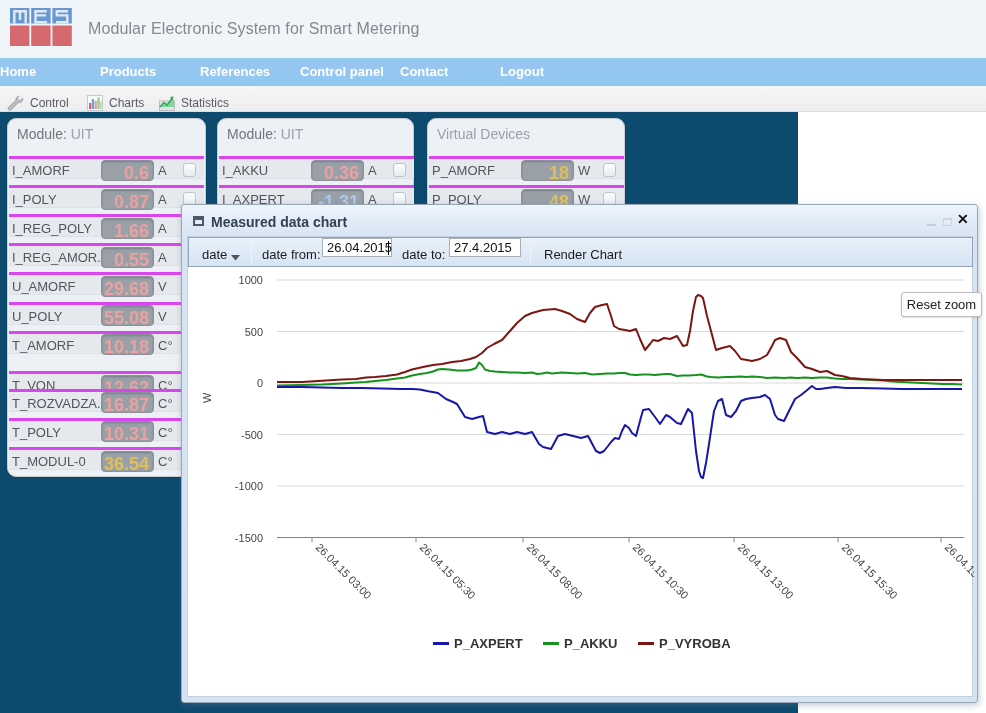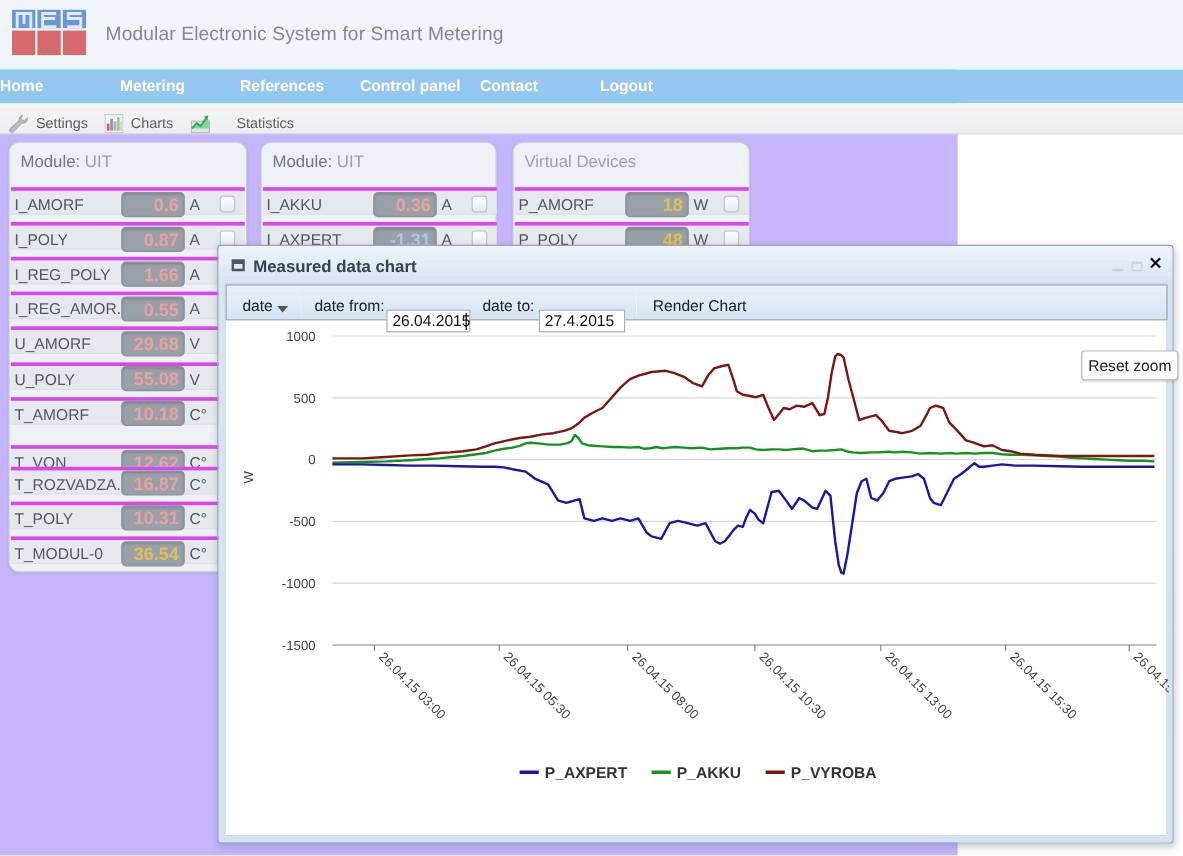--- a/index.html
+++ b/index.html
@@ -1,49 +1,49 @@
 <!DOCTYPE html>
 <html><head><meta charset="utf-8"><style>
 * {margin:0;padding:0;box-sizing:border-box}
 html,body {width:986px;height:713px;font-family:"Liberation Sans",sans-serif;overflow:hidden}
-#page {position:relative;width:798px;height:713px;background:#c4b5fd}
+#page {position:relative;width:798px;height:713px;background:#0c4a6e}
 .abs {position:absolute}
 
 #hdr {position:absolute;left:0;top:0;width:986px;height:58px;background:#f0f5fa}
 #hdr .title {position:absolute;left:88px;top:20px;font-size:16px;color:#85898e;letter-spacing:0.1px}
 
 #nav {position:absolute;left:0;top:58px;width:986px;height:28px;background:linear-gradient(180deg,#8ccfe9 0px,#98c5f1 5px,#90c8f0 100%)}
 #nav span {position:absolute;top:6px;width:100px;color:#fff;font-weight:bold;font-size:13px}
 
 #tbar {position:absolute;left:0;top:86px;width:986px;height:26px;background:linear-gradient(#f5f5f6,#eeeef0);border-bottom:1px solid #dddde0}
 #tbar .it {position:absolute;top:10px;height:17px;font-size:12px;color:#595d61}
 
 .panel {position:absolute;background:#edf0f5;border:1px solid #c7ccd2;border-radius:9px;box-shadow:0 1px 2px rgba(0,0,0,0.08)}
 .panel .phead {position:absolute;left:9px;top:7px;font-size:14px;color:#72757c}
 .panel .phead .lt {color:#9ba1ab}
 .row {position:absolute;left:1px;width:195px;height:23px;background:#e5e8ed;border-top:3px solid #d946ef;border-bottom:1px solid #dde0e6}
 .row .lab {position:absolute;left:3px;top:4px;font-size:13px;color:#54555c}
 .row .vbox {position:absolute;left:92px;top:0.5px;width:53px;height:21px;background:#9aa0a7;border-radius:4px;border:1px solid #8b9199;box-shadow:inset 0 1px 2px rgba(40,45,55,0.28)}
-.row .val {position:absolute;right:4px;top:2px;font-size:15px;font-weight:bold}
+.row .val {position:absolute;right:4px;top:2px;font-size:18px;font-weight:bold}
 .val.pk {color:#e9a2a1} .val.yl {color:#dfc058} .val.bl {color:#a9c9ea}
 .row .unit {position:absolute;left:149px;top:4px;font-size:13px;color:#54555c}
 .row .cb {position:absolute;left:174px;top:3.5px;width:13px;height:14px;border:1px solid #bcc5ce;border-radius:3px;background:linear-gradient(#fdfdfe,#e7ebf0)}
 
 #modal {position:absolute;left:181px;top:204px;width:797px;height:499px;border:1px solid #97a5b4;border-radius:3px;
 background:linear-gradient(#edf4fc,#d6e3f3 34px,#d4e2f2);box-shadow:1px 2px 6px rgba(100,115,140,0.4)}
 #mtitle {position:absolute;left:29px;top:9px;font-size:14px;font-weight:bold;color:#32424f}
 #mico {position:absolute;left:11px;top:11px;width:11px;height:10px;border:2px solid #4a5a68;border-top-width:4px}
 #mmin {position:absolute;left:745px;top:19px;width:9px;height:2px;background:#c6cdd4}
 #mmax {position:absolute;left:761px;top:13px;width:9px;height:8px;border:1px solid #ccd3da;border-top-width:2px}
 #mclose {position:absolute;left:775px;top:6px;font-size:14px;font-weight:bold;color:#111}
 #mcontent {position:absolute;left:5px;top:31px;width:786px;height:461px;background:#fff;border:1px solid #c3d0de}
 #mtb {position:absolute;left:0px;top:0px;width:785px;height:30px;background:linear-gradient(#e9f1fa,#d6e4f4);border:1px solid #93a4b6;font-size:13px;color:#1b1b1b}
 #mtb span {position:absolute;top:9px}
 .vsep {position:absolute;top:4px;width:1px;height:22px;background:#bcccdc;border-right:1px solid #eef4fa}
-.inp {position:absolute;top:20px;height:19px;background:#fff;border:1px solid #a8aeb4;font-size:13px;color:#111;padding:1px 0 0 4px}
+.inp {position:absolute;top:0;height:19px;background:#fff;border:1px solid #a8aeb4;font-size:13px;color:#111;padding:1px 0 0 4px}
 
 #chart {position:absolute;left:0px;top:30px}
 .ax {font-size:11px;fill:#444}
 #rz {position:absolute;left:713px;top:55px;width:81px;height:25px;background:#fdfdfd;border:1px solid #bbb;border-radius:3px;
 font-size:13px;color:#222;text-align:center;padding-top:4px;box-shadow:0 1px 2px rgba(0,0,0,0.12)}
 </style></head><body>
 <div id="page">
 <div id="hdr">
  <svg class="abs" style="left:10px;top:8px" width="62" height="38" viewBox="0 0 62 38">
   <rect x="0" y="0" width="19.4" height="15.5" fill="#6997d2"></rect>
@@ -55,47 +55,47 @@
   <g fill="none" stroke="#dfeaf7" stroke-width="2.4">
    <path d="M 4.3 15.5 V 3.3 H 15.7 V 15.5 M 10 3.6 V 12"></path>
    <path d="M 36.8 3.2 H 25.5 V 7.4 H 36 M 25.5 7.6 V 14.2 H 37"></path>
    <path d="M 58 3.2 H 46.8 V 7.4 H 57.3 V 14.2 H 46"></path>
   </g>
  </svg>
  <span class="title">Modular Electronic System for Smart Metering</span>
 </div>
 <div id="nav">
  <span style="left:0">Home</span>
-      <span style="left:100px">Metering</span>
+      <span style="left:100px">Products</span>
  <span style="left:200px">References</span>
       <span style="left:300px">Control panel</span>
  <span style="left:400px">Contact</span>
       <span style="left:500px">Logout</span>
 </div>
 <div id="tbar">
  <svg class="abs" style="left:6px;top:8px" width="18" height="18" viewBox="0 0 18 18">
   <path d="M13.2 2.2 a3.4 3.4 0 0 0 -3.3 4.2 L2.6 13.1 a1.9 1.9 0 0 0 2.7 2.7 L12.6 8.5 a3.4 3.4 0 0 0 4.1 -4.4 l-2.5 2.4 -2.2-0.6 -0.5-2.2 z" fill="#b9bcc0" stroke="#97999d" stroke-width="0.7"></path>
  </svg>
- <span class="it" style="left:30px">Settings</span>
+ <span class="it" style="left:30px">Control</span>
  <svg class="abs" style="left:87px;top:9px" width="16" height="16" viewBox="0 0 16 16">
   <rect x="0.5" y="0.5" width="15" height="15" fill="#fafafa" stroke="#c9c9c9"></rect>
   <rect x="2" y="8" width="2.3" height="6" fill="#d85c66"></rect>
   <rect x="4.8" y="4" width="2.3" height="10" fill="#6f9fd8"></rect>
   <rect x="7.6" y="6" width="2.3" height="8" fill="#e89ba2"></rect>
   <rect x="10.4" y="2.5" width="2.3" height="11.5" fill="#8fcf8f"></rect>
   <rect x="13" y="6.5" width="2" height="7.5" fill="#bfe3bf"></rect>
  </svg>
  <span class="it" style="left:109px">Charts</span>
  <svg class="abs" style="left:159px;top:9px" width="16" height="16" viewBox="0 0 16 16">
   <rect x="0.5" y="6" width="15" height="9.5" fill="#e3e5e7" stroke="#bbb"></rect>
   <path d="M1 12 L5 7.5 L8 10 L13 3.5 L15 5 L15 12 Z" fill="#7fd89b"></path>
   <path d="M1 12 L5 7.5 L8 10 L13 3.5" fill="none" stroke="#3aa55c" stroke-width="1.6"></path>
   <path d="M10.8 2.2 L14.6 1.2 L13.8 5.2 Z" fill="#3aa55c"></path>
  </svg>
- <span class="it" style="left:197px">Statistics</span>
+ <span class="it" style="left:181px">Statistics</span>
 </div>
 
 <div class="panel" style="left:7px;top:118px;width:199px;height:359px">
  <div class="phead">Module: <span class="lt">UIT</span></div>
 <div class="row" style="top:37px">
         <span class="lab">I_AMORF</span>
         <span class="vbox">
           <span class="val pk">0.6</span>
         </span>
         <span class="unit">A</span>

